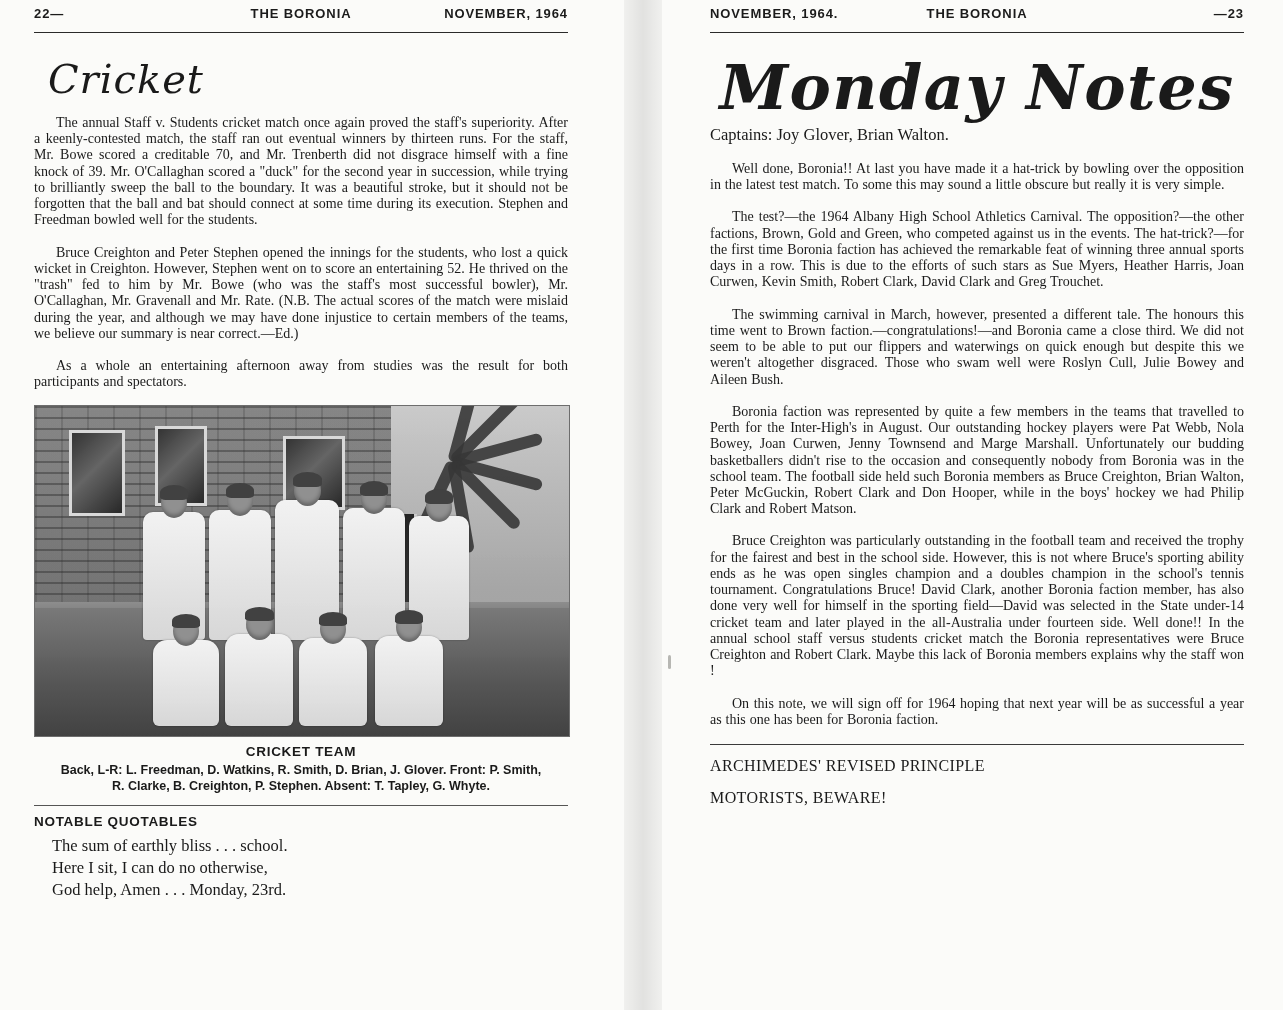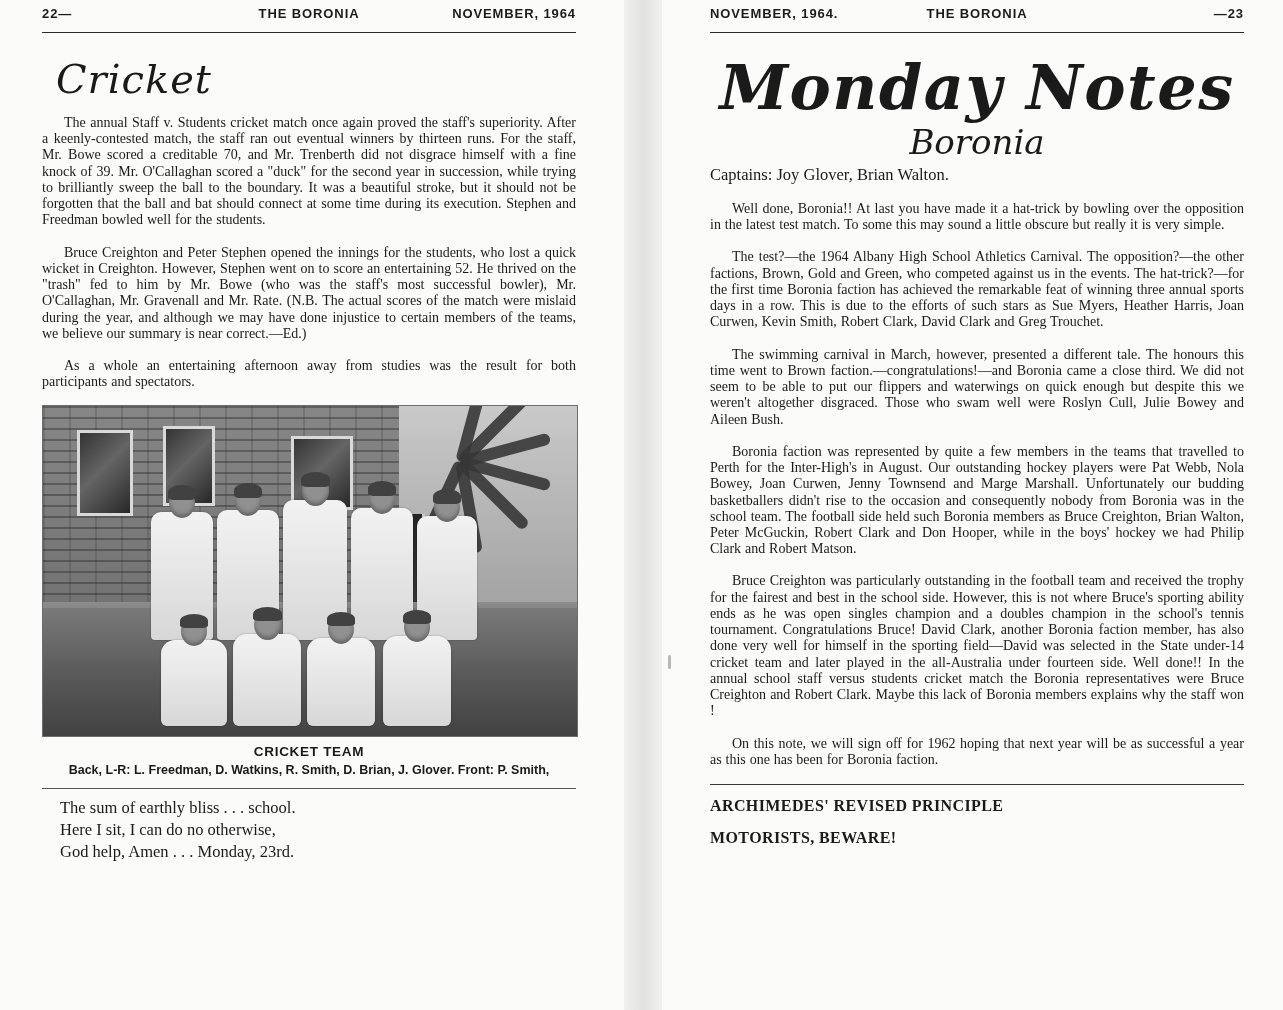--- a/index.html
+++ b/index.html
@@ -39,21 +39,21 @@
     background: #9a9a96;
     border-radius: 2px;
     opacity: .7;
   }
 
   .col {
     position: absolute;
     top: 0;
     height: 100%;
   }
-  .col-left  { left: 8px;    width: 624px; }
+  .col-left  { left: 0;    width: 624px; }
   .col-right { left: 662px; width: 621px; }
 
   .inner-left  { position: absolute; left: 34px;  top: 0; width: 534px; }
   .inner-right { position: absolute; left: 48px;  top: 0; width: 534px; }
 
   
   .runhead {
     position: relative;
     height: 30px;
     font-family: "Liberation Sans", sans-serif;
@@ -242,21 +242,21 @@
     padding: 0 0 0 18px;
   }
   ul.quotes li {
     font-size: 16.5px;
     line-height: 1.33;
   }
 
   
   .minihead {
     font-family: "Liberation Serif", serif;
-    font-weight: bold;
+    font-weight: normal;
     font-size: 16px;
     letter-spacing: .4px;
     margin: 6px 0 2px 0;
   }
   .hr-wide {
     border: 0;
     border-top: 1px solid #3a3a3a;
     margin: 16px 0 12px 0;
   }
 </style>
@@ -347,52 +347,53 @@
           </div>
           <div class="player" style="left:340px;bottom:10px;">
             <div class="p-body" style="left:0;bottom:0;width:68px;height:90px;border-radius:14px 14px 6px 6px;"></div>
             <div class="p-head" style="left:21px;bottom:84px;width:26px;height:30px;"></div>
             <div class="p-hair" style="left:20px;bottom:102px;width:28px;height:14px;"></div>
           </div>
         </div>
 
         <div class="caption-title">CRICKET TEAM</div>
         <div class="caption-line">Back, L-R: L. Freedman, D. Watkins, R. Smith, D. Brian, J. Glover.  Front: P. Smith,</div>
+        <div class="caption-line">R. Clarke, B. Creighton, P. Stephen.  Absent: T. Tapley, G. Whyte.</div>
       </div>
 
       <hr class="rule-thin">
+      <div class="sec-head">NOTABLE QUOTABLES</div>
       <ul class="quotes">
         <li>The sum of earthly bliss . . . school.</li>
         <li>Here I sit, I can do no otherwise,</li>
         <li>God help, Amen . . . Monday, 23rd.</li>
       </ul>
 
     </div>
   </div>
 
   <div class="col col-right">
     <div class="inner-right">
 
       <div class="runhead">
         <span class="left">NOVEMBER, 1964.</span>
         <span class="center">THE BORONIA</span>
         <span class="right">—23</span>
       </div>
       <hr class="rule">
 
       <div class="faction-title">Monday Notes</div>
-      <div class="faction-sub">Boronia</div>
       <div class="captains">Captains: Joy Glover, Brian Walton.</div>
 
       <p class="body">Well done, Boronia!!  At last you have made it a hat-trick by bowling over the opposition in the latest test match.  To some this may sound a little obscure but really it is very simple.</p>
       <p class="body">The test?—the 1964 Albany High School Athletics Carnival.  The opposition?—the other factions, Brown, Gold and Green, who competed against us in the events.  The hat-trick?—for the first time Boronia faction has achieved the remarkable feat of winning three annual sports days in a row.  This is due to the efforts of such stars as Sue Myers, Heather Harris, Joan Curwen, Kevin Smith, Robert Clark, David Clark and Greg Trouchet.</p>
       <p class="body">The swimming carnival in March, however, presented a different tale.  The honours this time went to Brown faction.—congratulations!—and Boronia came a close third.  We did not seem to be able to put our flippers and waterwings on quick enough but despite this we weren't altogether disgraced.  Those who swam well were Roslyn Cull, Julie Bowey and Aileen Bush.</p>
       <p class="body">Boronia faction was represented by quite a few members in the teams that travelled to Perth for the Inter-High's in August.  Our outstanding hockey players were Pat Webb, Nola Bowey, Joan Curwen, Jenny Townsend and Marge Marshall.  Unfortunately our budding basketballers didn't rise to the occasion and consequently nobody from Boronia was in the school team.  The football side held such Boronia members as Bruce Creighton, Brian Walton, Peter McGuckin, Robert Clark and Don Hooper, while in the boys' hockey we had Philip Clark and Robert Matson.</p>
       <p class="body">Bruce Creighton was particularly outstanding in the football team and received the trophy for the fairest and best in the school side.  However, this is not where Bruce's sporting ability ends as he was open singles champion and a doubles champion in the school's tennis tournament.  Congratulations Bruce!  David Clark, another Boronia faction member, has also done very well for himself in the sporting field—David was selected in the State under-14 cricket team and later played in the all-Australia under fourteen side.  Well done!!  In the annual school staff versus students cricket match the Boronia representatives were Bruce Creighton and Robert Clark.  Maybe this lack of Boronia members explains why the staff won !</p>
-      <p class="body">On this note, we will sign off for 1962 hoping that next year will be as successful a year as this one has been for Boronia faction.</p>
+      <p class="body">On this note, we will sign off for 1964 hoping that next year will be as successful a year as this one has been for Boronia faction.</p>
 
       <hr class="hr-wide">
 
       <div class="minihead">ARCHIMEDES' REVISED PRINCIPLE</div>
 
       <div class="minihead" style="margin-top:14px;">MOTORISTS, BEWARE!</div>
 
     </div>
   </div>
 </div>

